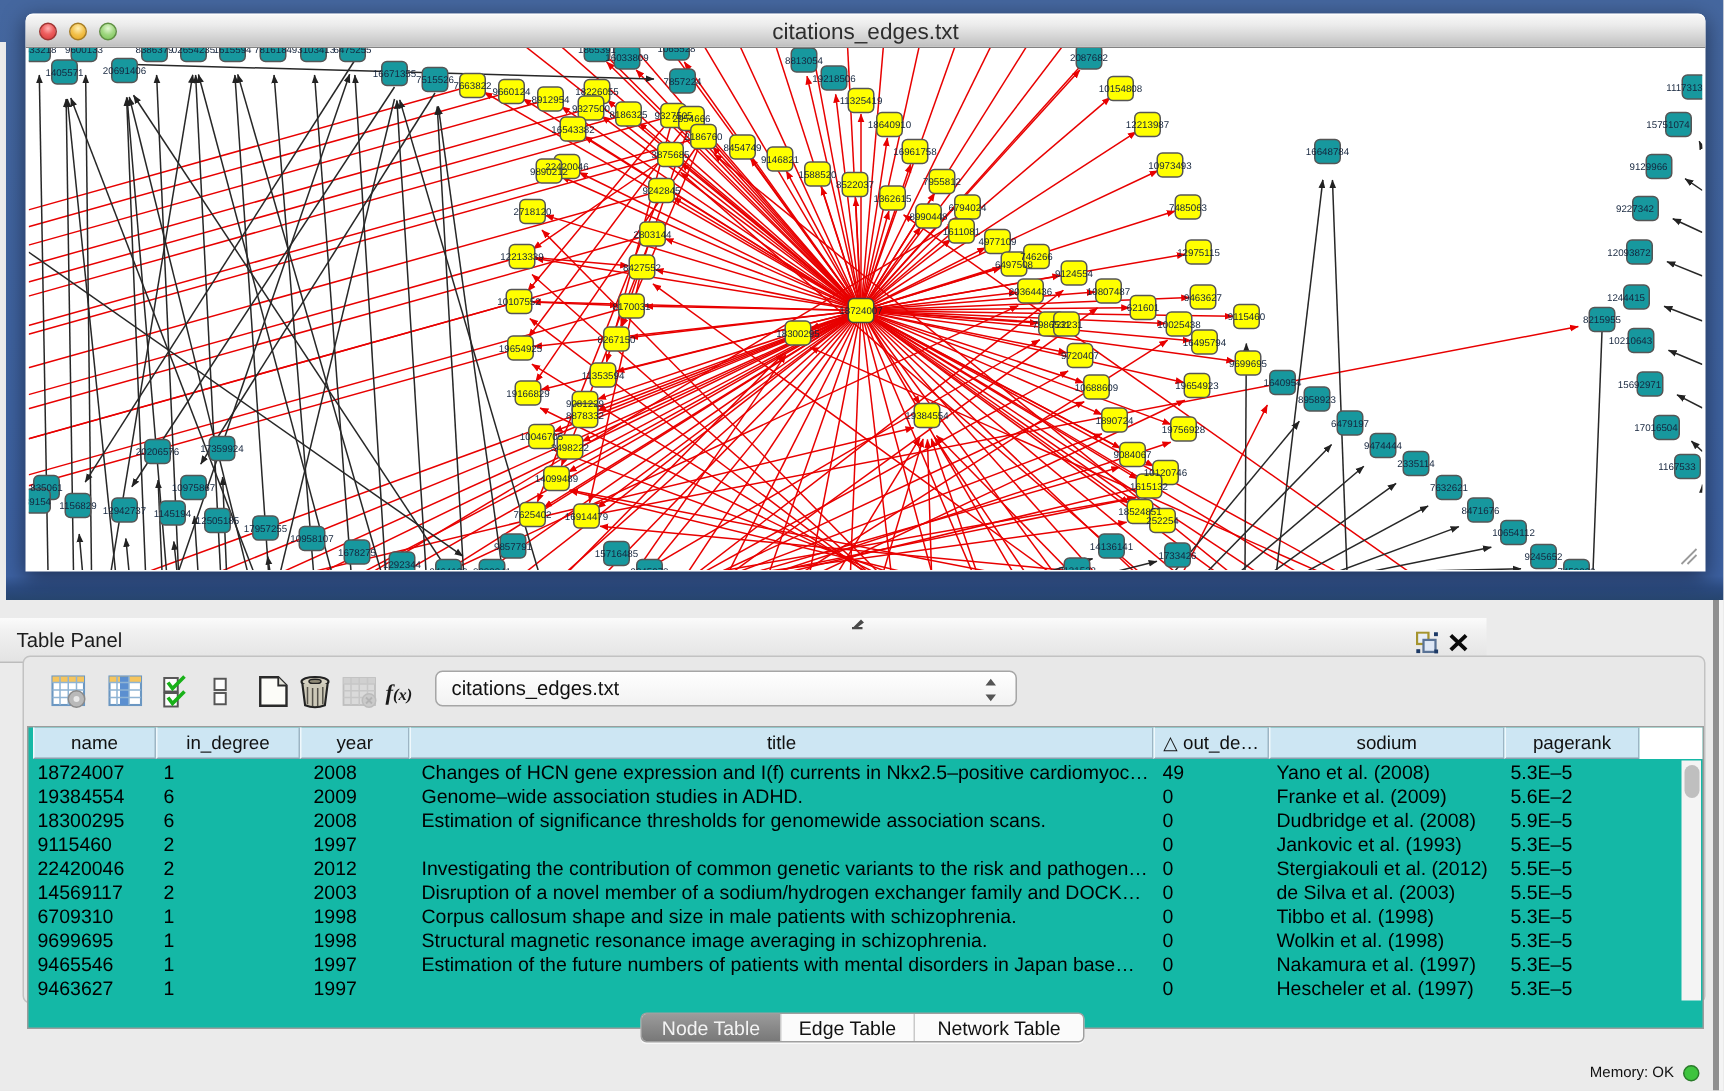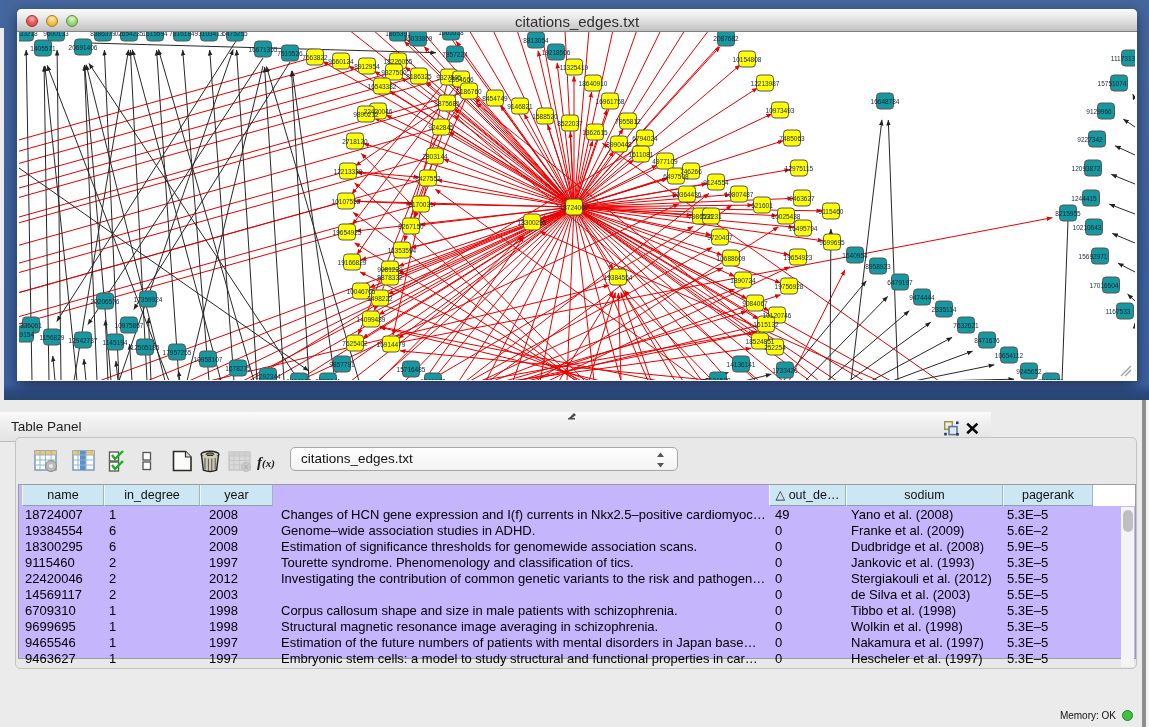--- a/index.html
+++ b/index.html
@@ -13,21 +13,21 @@
 .tl.g{left:49px;background:radial-gradient(circle at 50% 30%,#e2f7d2 0%,#9ed67f 50%,#78c255 100%);border:1px solid #5f8f43}
 .title{position:absolute;left:0;top:3px;width:100%;text-align:center;font-size:15px;color:#2e2e2e}
 .canvas{position:absolute;left:2px;top:23px;width:1116px;height:348px;background:#fff;overflow:hidden}
 .grip{position:absolute;right:3px;bottom:3px;width:12px;height:12px}
 .panel{position:absolute;left:0;top:400px;width:1149px;height:327px;background:#ebebeb}
 .phead{position:absolute;left:0;top:12px;width:991px;height:30px;background:linear-gradient(180deg,#fbfbfb 0%,#f1f1f1 30%,#e3e3e3 100%);border-bottom:1px solid #bcbcbc}
 .phead .t{position:absolute;left:11px;top:7px;font-size:13.5px;color:#1c1c1c}
 .pico{position:absolute;top:9px;color:#333}
 .toolc{position:absolute;left:15px;top:37px;width:1122px;height:232px;background:#e8e8e8;border:1px solid #c2c2c2;border-radius:5px}
 .combo{position:absolute;left:274px;top:9px;width:388px;height:24px;background:linear-gradient(180deg,#ffffff,#f2f2f2);border:1px solid #a6a6a6;border-radius:5px;font-size:13.5px;color:#111;line-height:22px;padding-left:10px;box-shadow:inset 0 1px 1px rgba(255,255,255,.8)}
-.tablebox{position:absolute;left:2px;top:46px;width:1118px;height:175px;background:#c4b5fd;border:1px solid #9c9c9c}
+.tablebox{position:absolute;left:2px;top:46px;width:1118px;height:202px;background:#14b8a6;border:1px solid #9c9c9c}
 .thead{position:absolute;left:0;top:0;height:21px;background:#cde6f3;border-right:1px solid #9db5c4;border-bottom:1px solid #8aa0ad;border-left:1px solid #f0f8fc;font-size:12.5px;color:#111;text-align:center;line-height:20px}
 .cell{position:absolute;height:16px;font-size:13px;color:#000;line-height:16px;white-space:nowrap;overflow:hidden}
 .tabbar{position:absolute;left:427px;top:275px;height:20px;border:1px solid #9f9f9f;border-radius:4px;overflow:hidden;background:#fbfbfb;box-shadow:0 1px 0 rgba(255,255,255,.7)}
 .tseg{float:left;height:100%;font-size:13px;line-height:19px;text-align:center;color:#111}
 .tseg.sel{background:linear-gradient(180deg,#9b9b9b,#787878);color:#f3f3f3}
 .tseg.mid{border-left:1px solid #c9c9c9;border-right:1px solid #c9c9c9}
 .mem{position:absolute;right:33px;top:310px;font-size:10px;color:#111}
 .memdot{position:absolute;right:16px;top:310px;width:11px;height:11px;border-radius:50%;background:#3ec43e;border:1px solid #2a7b2a}
 .rstrip1{position:absolute;right:3px;top:400px;width:4px;height:327px;background:#8f8f8f}
 .rstrip2{position:absolute;right:0;top:400px;width:3px;height:327px;background:#f4f4f4}
@@ -663,20 +663,21 @@
 
     <div class="combo">citations_edges.txt
       <svg width="9" height="16" style="position:absolute;right:12px;top:4px">
           <path d="M4.5 0.5 L8 5 H1 z M4.5 15.5 L1 11 H8 z" fill="#555"></path>
         </svg>
     </div>
     <div class="tablebox">
       <div class="thead" style="left:3px;width:82px">name</div>
         <div class="thead" style="left:85px;width:96px">in_degree</div>
         <div class="thead" style="left:181px;width:73px">year</div>
+        <div class="thead" style="left:254px;width:496px">title</div>
         <div class="thead" style="left:750px;width:77px">△ out_de…</div>
         <div class="thead" style="left:827px;width:157px">sodium</div>
         <div class="thead" style="left:984px;width:90px">pagerank</div>
       <div class="thead" style="left:1074px;width:42px;background:#fff;border:none"></div>
       <div class="cell" style="left:6px;top:22px;width:80px">18724007</div>
         <div class="cell" style="left:90px;top:22px;width:60px">1</div>
         <div class="cell" style="left:190px;top:22px;width:60px">2008</div>
         <div class="cell" style="left:262px;top:22px;width:492px">Changes of HCN gene expression and I(f) currents in Nkx2.5–positive cardiomyoc…</div>
         <div class="cell" style="left:756px;top:22px;width:40px">49</div>
         <div class="cell" style="left:832px;top:22px;width:150px">Yano et al. (2008)</div>
@@ -691,34 +692,34 @@
         <div class="cell" style="left:6px;top:54px;width:80px">18300295</div>
         <div class="cell" style="left:90px;top:54px;width:60px">6</div>
         <div class="cell" style="left:190px;top:54px;width:60px">2008</div>
         <div class="cell" style="left:262px;top:54px;width:492px">Estimation of significance thresholds for genomewide association scans.</div>
         <div class="cell" style="left:756px;top:54px;width:40px">0</div>
         <div class="cell" style="left:832px;top:54px;width:150px">Dudbridge et al. (2008)</div>
         <div class="cell" style="left:988px;top:54px;width:80px">5.9E–5</div>
         <div class="cell" style="left:6px;top:70px;width:80px">9115460</div>
         <div class="cell" style="left:90px;top:70px;width:60px">2</div>
         <div class="cell" style="left:190px;top:70px;width:60px">1997</div>
-        <div class="cell" style="left:262px;top:70px;width:492px">Tourette syndrome. Phenomenology and classification of tics.</div>
         <div class="cell" style="left:756px;top:70px;width:40px">0</div>
         <div class="cell" style="left:832px;top:70px;width:150px">Jankovic et al. (1993)</div>
         <div class="cell" style="left:988px;top:70px;width:80px">5.3E–5</div>
         <div class="cell" style="left:6px;top:86px;width:80px">22420046</div>
         <div class="cell" style="left:90px;top:86px;width:60px">2</div>
         <div class="cell" style="left:190px;top:86px;width:60px">2012</div>
         <div class="cell" style="left:262px;top:86px;width:492px">Investigating the contribution of common genetic variants to the risk and pathogen…</div>
         <div class="cell" style="left:756px;top:86px;width:40px">0</div>
         <div class="cell" style="left:832px;top:86px;width:150px">Stergiakouli et al. (2012)</div>
         <div class="cell" style="left:988px;top:86px;width:80px">5.5E–5</div>
         <div class="cell" style="left:6px;top:102px;width:80px">14569117</div>
         <div class="cell" style="left:90px;top:102px;width:60px">2</div>
         <div class="cell" style="left:190px;top:102px;width:60px">2003</div>
+        <div class="cell" style="left:262px;top:102px;width:492px">Disruption of a novel member of a sodium/hydrogen exchanger family and DOCK…</div>
         <div class="cell" style="left:756px;top:102px;width:40px">0</div>
         <div class="cell" style="left:832px;top:102px;width:150px">de Silva et al. (2003)</div>
         <div class="cell" style="left:988px;top:102px;width:80px">5.5E–5</div>
         <div class="cell" style="left:6px;top:118px;width:80px">6709310</div>
         <div class="cell" style="left:90px;top:118px;width:60px">1</div>
         <div class="cell" style="left:190px;top:118px;width:60px">1998</div>
         <div class="cell" style="left:262px;top:118px;width:492px">Corpus callosum shape and size in male patients with schizophrenia.</div>
         <div class="cell" style="left:756px;top:118px;width:40px">0</div>
         <div class="cell" style="left:832px;top:118px;width:150px">Tibbo et al. (1998)</div>
         <div class="cell" style="left:988px;top:118px;width:80px">5.3E–5</div>
@@ -732,25 +733,29 @@
         <div class="cell" style="left:6px;top:150px;width:80px">9465546</div>
         <div class="cell" style="left:90px;top:150px;width:60px">1</div>
         <div class="cell" style="left:190px;top:150px;width:60px">1997</div>
         <div class="cell" style="left:262px;top:150px;width:492px">Estimation of the future numbers of patients with mental disorders in Japan base…</div>
         <div class="cell" style="left:756px;top:150px;width:40px">0</div>
         <div class="cell" style="left:832px;top:150px;width:150px">Nakamura et al. (1997)</div>
         <div class="cell" style="left:988px;top:150px;width:80px">5.3E–5</div>
         <div class="cell" style="left:6px;top:166px;width:80px">9463627</div>
         <div class="cell" style="left:90px;top:166px;width:60px">1</div>
         <div class="cell" style="left:190px;top:166px;width:60px">1997</div>
-        <div class="cell" style="left:262px;top:166px;width:492px">Embryonic stem cells: a model to study structural and functional properties in car…</div>
         <div class="cell" style="left:756px;top:166px;width:40px">0</div>
         <div class="cell" style="left:832px;top:166px;width:150px">Hescheler et al. (1997)</div>
         <div class="cell" style="left:988px;top:166px;width:80px">5.3E–5</div>
       <div style="position:absolute;right:1px;top:22px;width:13px;height:160px;background:#f4f4f4"></div>
       <div style="position:absolute;right:2.5px;top:25px;width:10px;height:22px;background:#bfbfbf;border-radius:5px"></div>
     </div>
+  </div>
+  <div class="tabbar">
+    <div class="tseg sel" style="width:92px">Node Table</div>
+      <div class="tseg mid" style="width:90px">Edge Table</div>
+      <div class="tseg" style="width:112px">Network Table</div>
   </div>
   <div class="mem">Memory: OK</div>
   <div class="memdot"></div>
 </div>
 <div class="rstrip1"></div>
 <div class="rstrip2"></div>
 
 </body></html>

